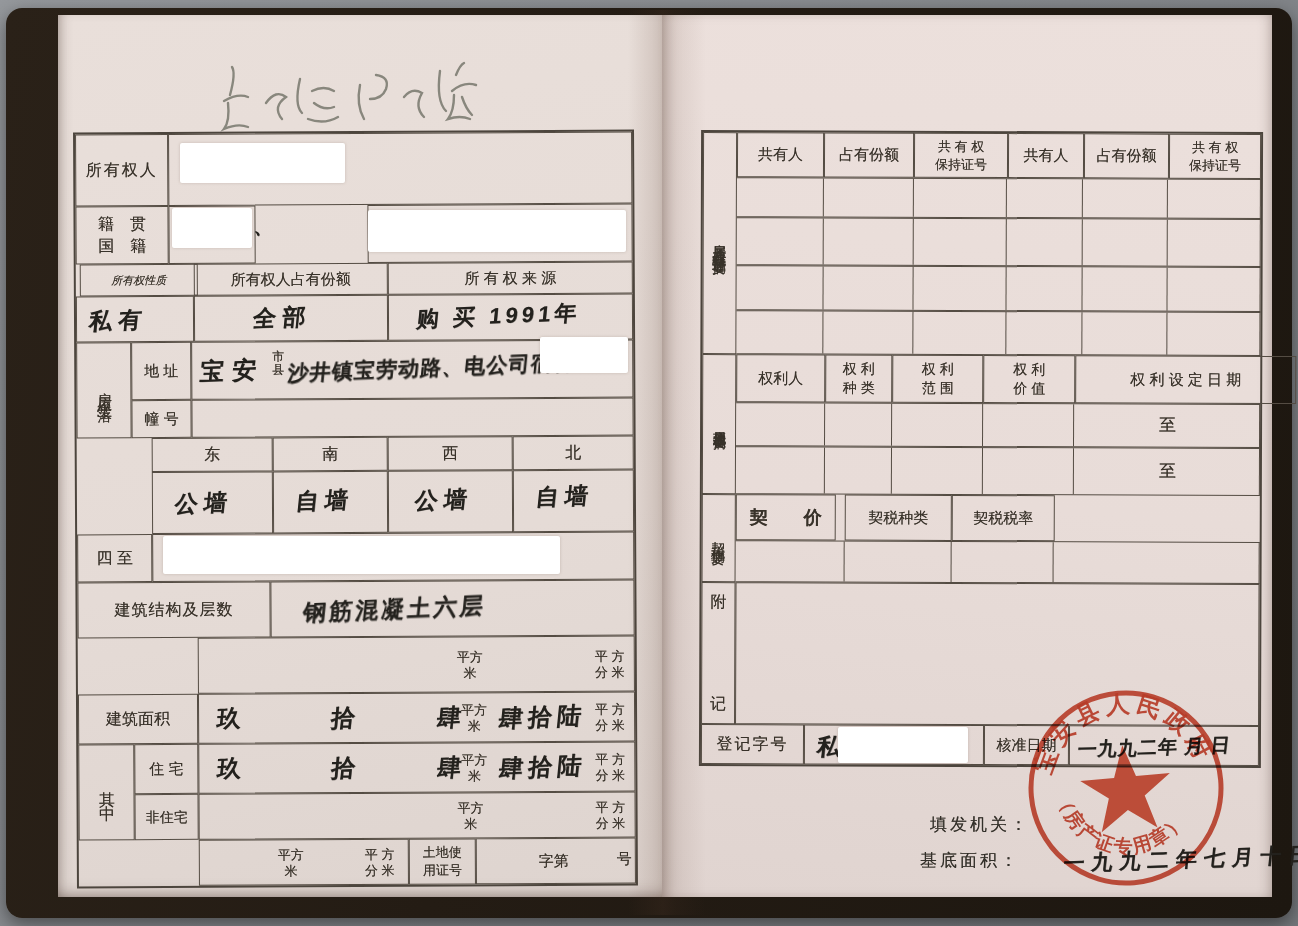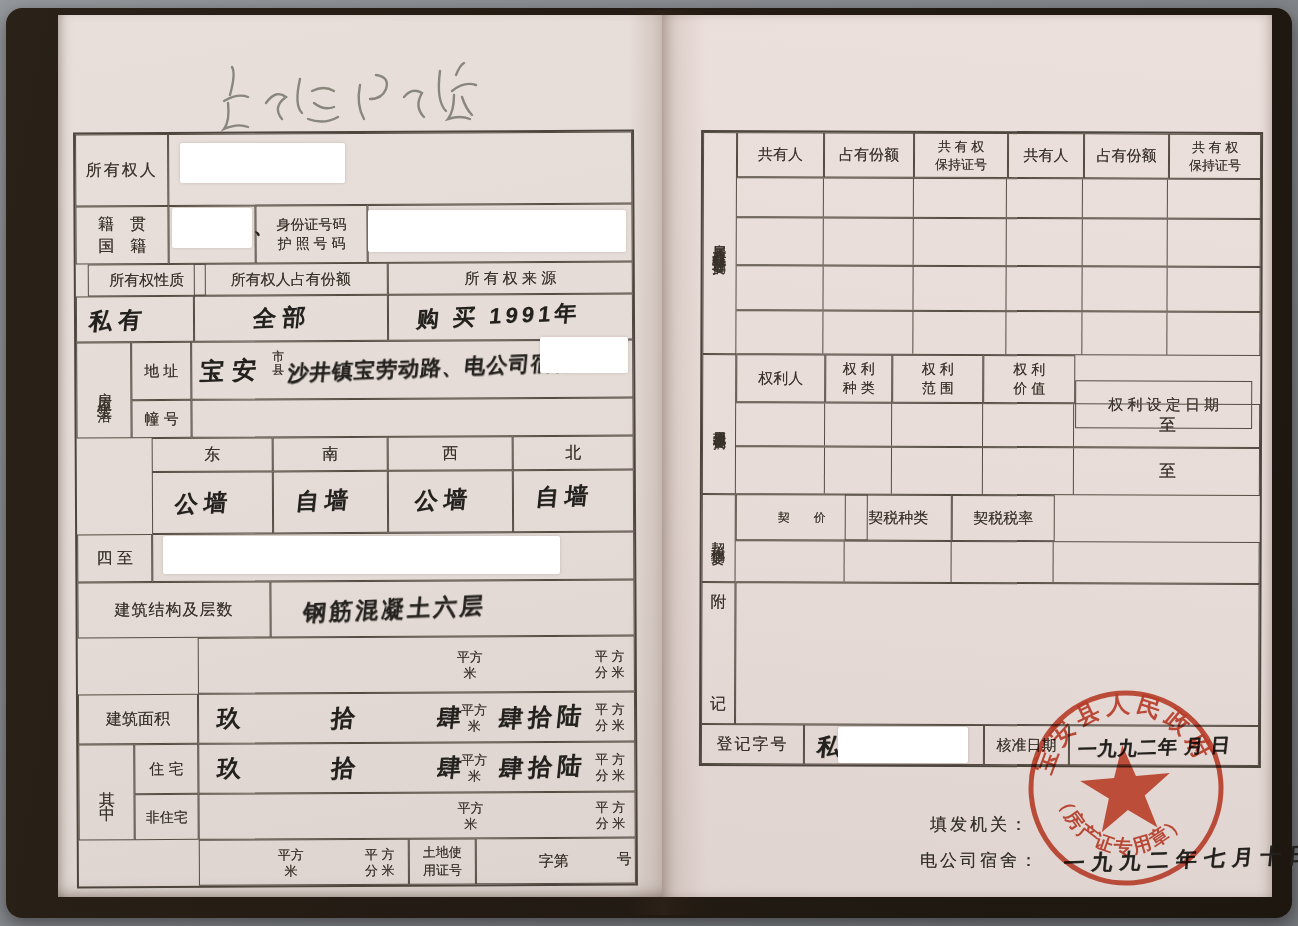--- a/index.html
+++ b/index.html
@@ -58,25 +58,23 @@
     </svg>
 
     <div class="tbl" style="left:17px;top:116px;width:557px;height:752px;transform:rotate(-.3deg);">
 
       <div class="c lab" style="left:0;top:0;width:93px;height:72px;font-size:16px;letter-spacing:2px;">所有权人</div>
       <div class="c" style="left:93px;top:0;width:464px;height:72px;"></div>
 
       <div class="c lab" style="left:0;top:72px;width:93px;height:58px;font-size:16px;text-align:center;">籍　贯
 国　籍</div>
       <div class="c" style="left:93px;top:72px;width:87px;height:58px;"></div>
-      <div class="c lab" style="left:180px;top:72px;width:112px;height:58px;font-size:14px;">身份证号码
-护 照 号 码</div>
       <div class="c" style="left:292px;top:72px;width:265px;height:58px;"></div>
 
-      <div class="c lab" style="left:12px;top:130px;width:118px;height:32px;font-size:15px;">所有权性质</div>
+      <div class="c lab" style="left:4px;top:130px;width:118px;height:32px;font-size:11px;font-style:italic;">所有权性质</div>
       <div class="c lab" style="left:118px;top:130px;width:194px;height:32px;font-size:15px;">所有权人占有份额</div>
       <div class="c lab" style="left:312px;top:130px;width:245px;height:32px;font-size:15px;">所 有 权 来 源</div>
 
       <div class="c" style="left:0;top:162px;width:118px;height:46px;">
         <span class="hand" style="left:12px;top:8px;font-size:23px;">私  有</span>
       </div>
       <div class="c" style="left:118px;top:162px;width:194px;height:46px;">
         <span class="hand" style="left:58px;top:6px;font-size:23px;">全  部</span>
       </div>
       <div class="c" style="left:312px;top:162px;width:245px;height:46px;">
@@ -228,40 +226,40 @@
       </div>
 
       <div class="c vert" style="left:0;top:222px;width:34px;height:140px;font-size:13px;letter-spacing:1px;">房屋他项权证摘要</div>
       <div class="c lab" style="left:34px;top:222px;width:89px;height:48px;font-size:15px;">权利人</div>
       <div class="c lab" style="left:123px;top:222px;width:67px;height:48px;font-size:14px;">权 利
 种 类</div>
       <div class="c lab" style="left:190px;top:222px;width:91px;height:48px;font-size:14px;">权 利
 范 围</div>
       <div class="c lab" style="left:281px;top:222px;width:92px;height:48px;font-size:14px;">权 利
 价 值</div>
-      <div class="c lab" style="left:373px;top:222px;width:177px;height:48px;font-size:15px;margin-top:25px;">权 利 设 定 日 期</div>
+      <div class="c lab" style="left:373px;top:222px;width:221px;height:48px;font-size:15px;">权 利 设 定 日 期</div>
       <div class="rrow c" style="left:34px;top:270px;width:524px;height:44px;border-left:none;">
         <i style="width:89px"></i>
           <i style="width:67px"></i>
           <i style="width:91px"></i>
           <i style="width:92px"></i>
           <i style="width:185px"></i>
       </div>
       <div class="c lab" style="left:373px;top:270px;width:185px;height:44px;font-size:17px;border:none;">至</div>
       <div class="rrow c" style="left:34px;top:314px;width:524px;height:48px;border-left:none;">
         <i style="width:89px"></i>
           <i style="width:67px"></i>
           <i style="width:91px"></i>
           <i style="width:92px"></i>
           <i style="width:185px"></i>
       </div>
       <div class="c lab" style="left:373px;top:314px;width:185px;height:48px;font-size:17px;border:none;">至</div>
 
       <div class="c vert" style="left:0;top:362px;width:34px;height:88px;font-size:14px;letter-spacing:4px;">契税摘要</div>
-      <div class="c lab" style="left:34px;top:362px;width:132px;height:46px;font-size:12px;">契　　价</div>
+      <div class="c lab" style="left:34px;top:362px;width:100px;height:46px;font-size:18px;font-weight:bold;">契　　价</div>
       <div class="c lab" style="left:143px;top:362px;width:107px;height:46px;font-size:15px;">契税种类</div>
       <div class="c lab" style="left:250px;top:362px;width:103px;height:46px;font-size:15px;">契税税率</div>
       <div class="rrow c" style="left:34px;top:408px;width:524px;height:42px;border-left:none;">
         <i style="width:109px"></i>
           <i style="width:107px"></i>
           <i style="width:103px"></i>
           <i style="width:205px"></i>
       </div>
 
       <div class="c" style="left:0;top:450px;width:34px;height:142px;">
@@ -276,21 +274,21 @@
       </div>
       <div class="c lab" style="left:283px;top:592px;width:85px;height:40px;font-size:15px;">核准日期</div>
       <div class="c" style="left:368px;top:592px;width:190px;height:40px;">
         <span class="hand" style="left:8px;top:8px;font-size:19px;letter-spacing:1px;">一九九二年  月  日</span>
       </div>
     </div>
 
     <div class="redact" style="left:176px;top:712px;width:130px;height:36px;"></div>
 
     <span class="belowline" style="left:268px;top:798px;">填发机关：</span>
-    <span class="belowline" style="left:258px;top:834px;">电公司宿舍：</span>
+    <span class="belowline" style="left:258px;top:834px;">基底面积：</span>
     <span class="hand" style="left:402px;top:830px;font-size:21px;letter-spacing:7px;">一九九二年七月十日</span>
 
     <svg id="seal" style="left:354px;top:658px;width:220px;height:230px;" viewBox="0 0 220 230">
       <circle cx="110" cy="115" r="95" fill="none" stroke="#c8371f" stroke-width="5" opacity=".9"></circle>
       <polygon points="110,72 121,104 155,104 128,124 138,157 110,137 82,157 92,124 65,104 99,104" fill="#cc3a1e" opacity=".9"></polygon>
       <defs>
         <path id="arcTop" d="M 34,115 A 76 76 0 0 1 186,115"></path>
         <path id="arcBot" d="M 42,112 A 68 68 0 0 0 178,112"></path>
       </defs>
       <text fill="#c8371f" font-size="24" font-weight="bold" letter-spacing="5" opacity=".92">

